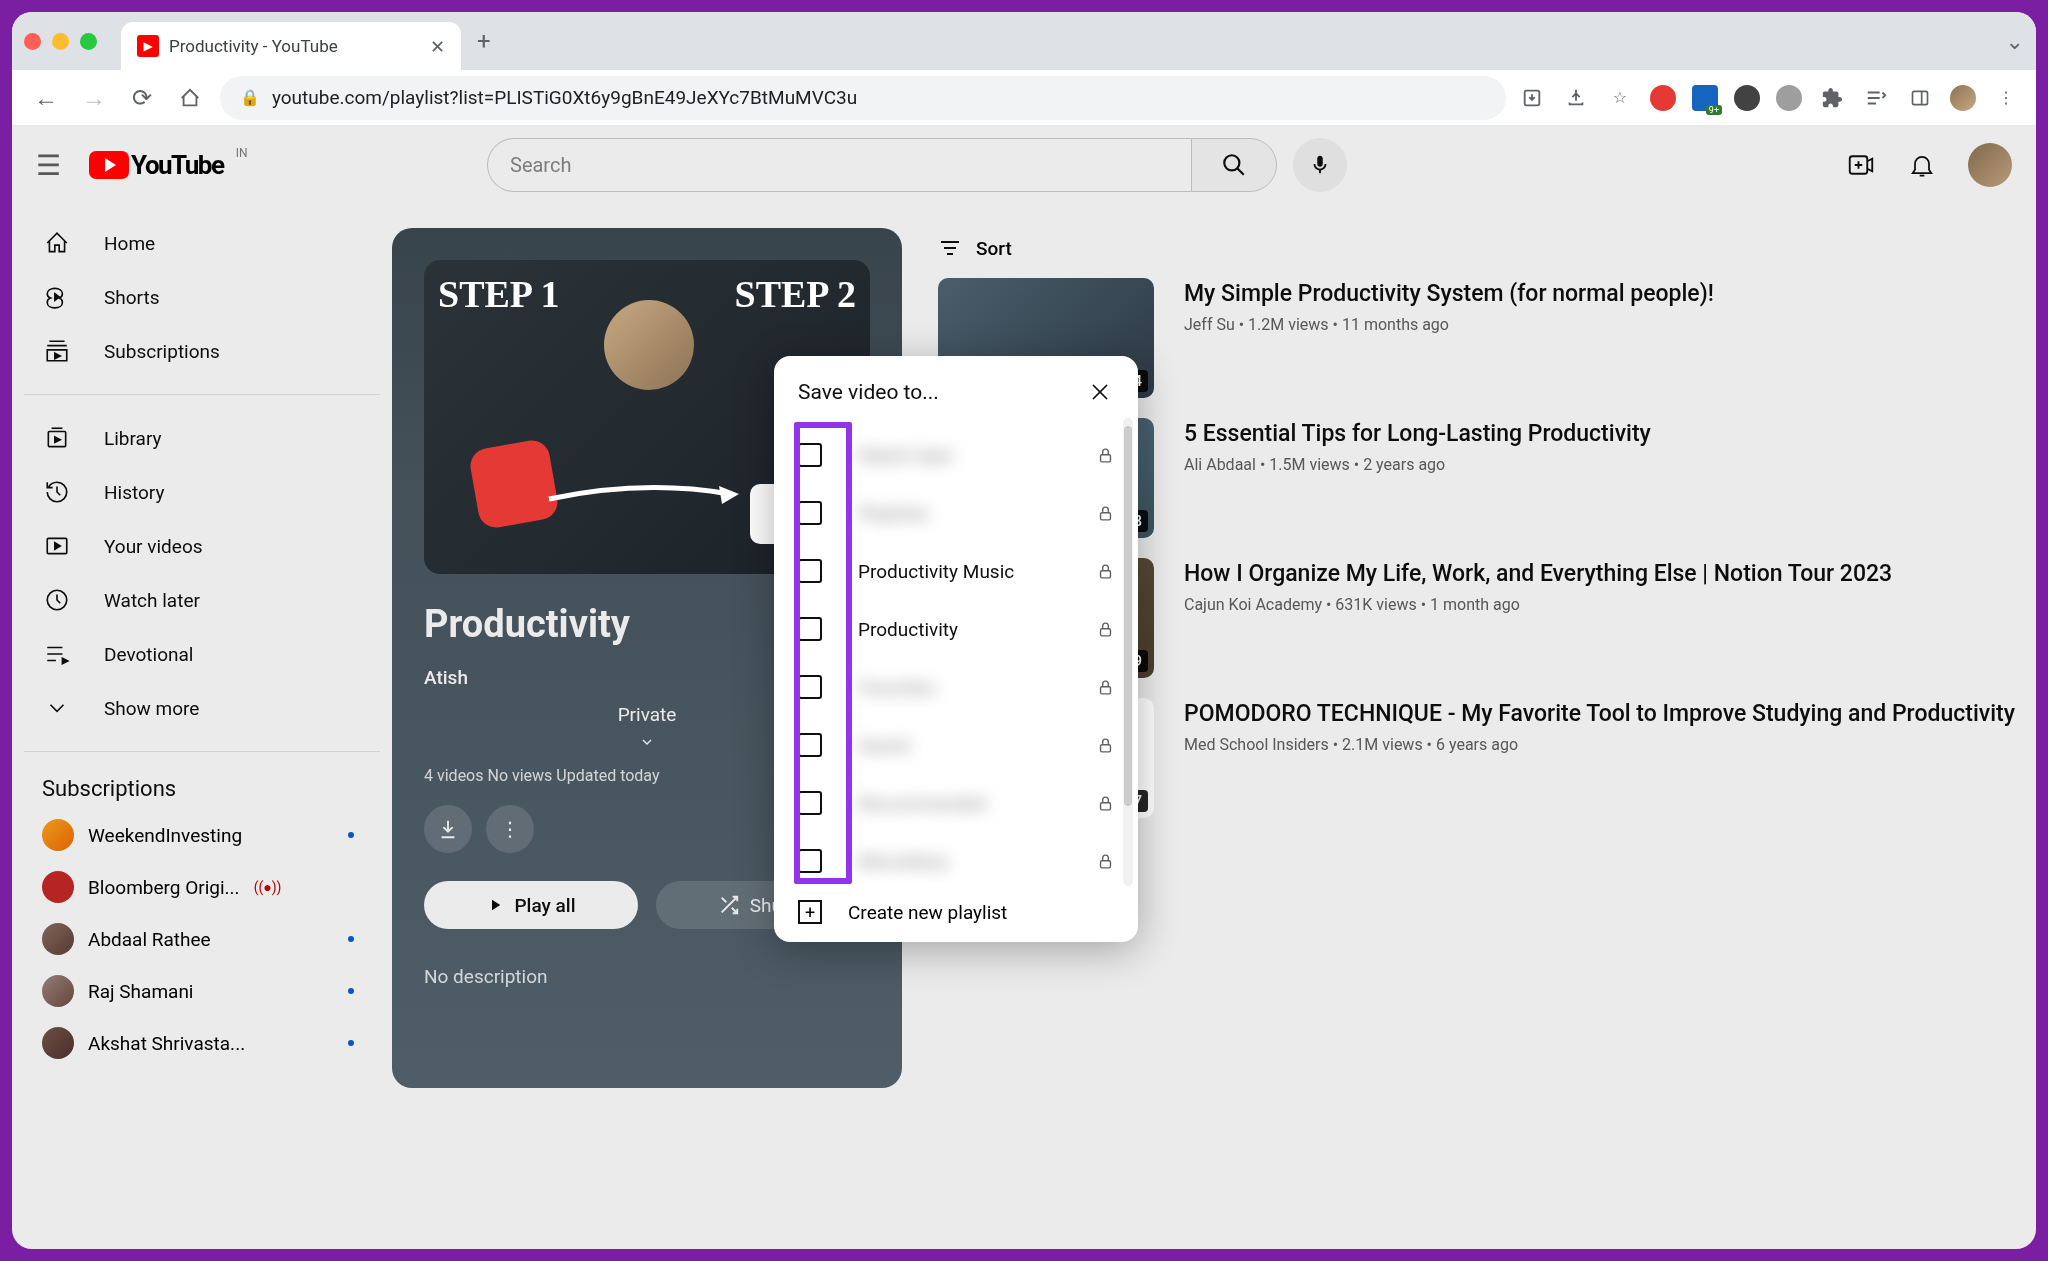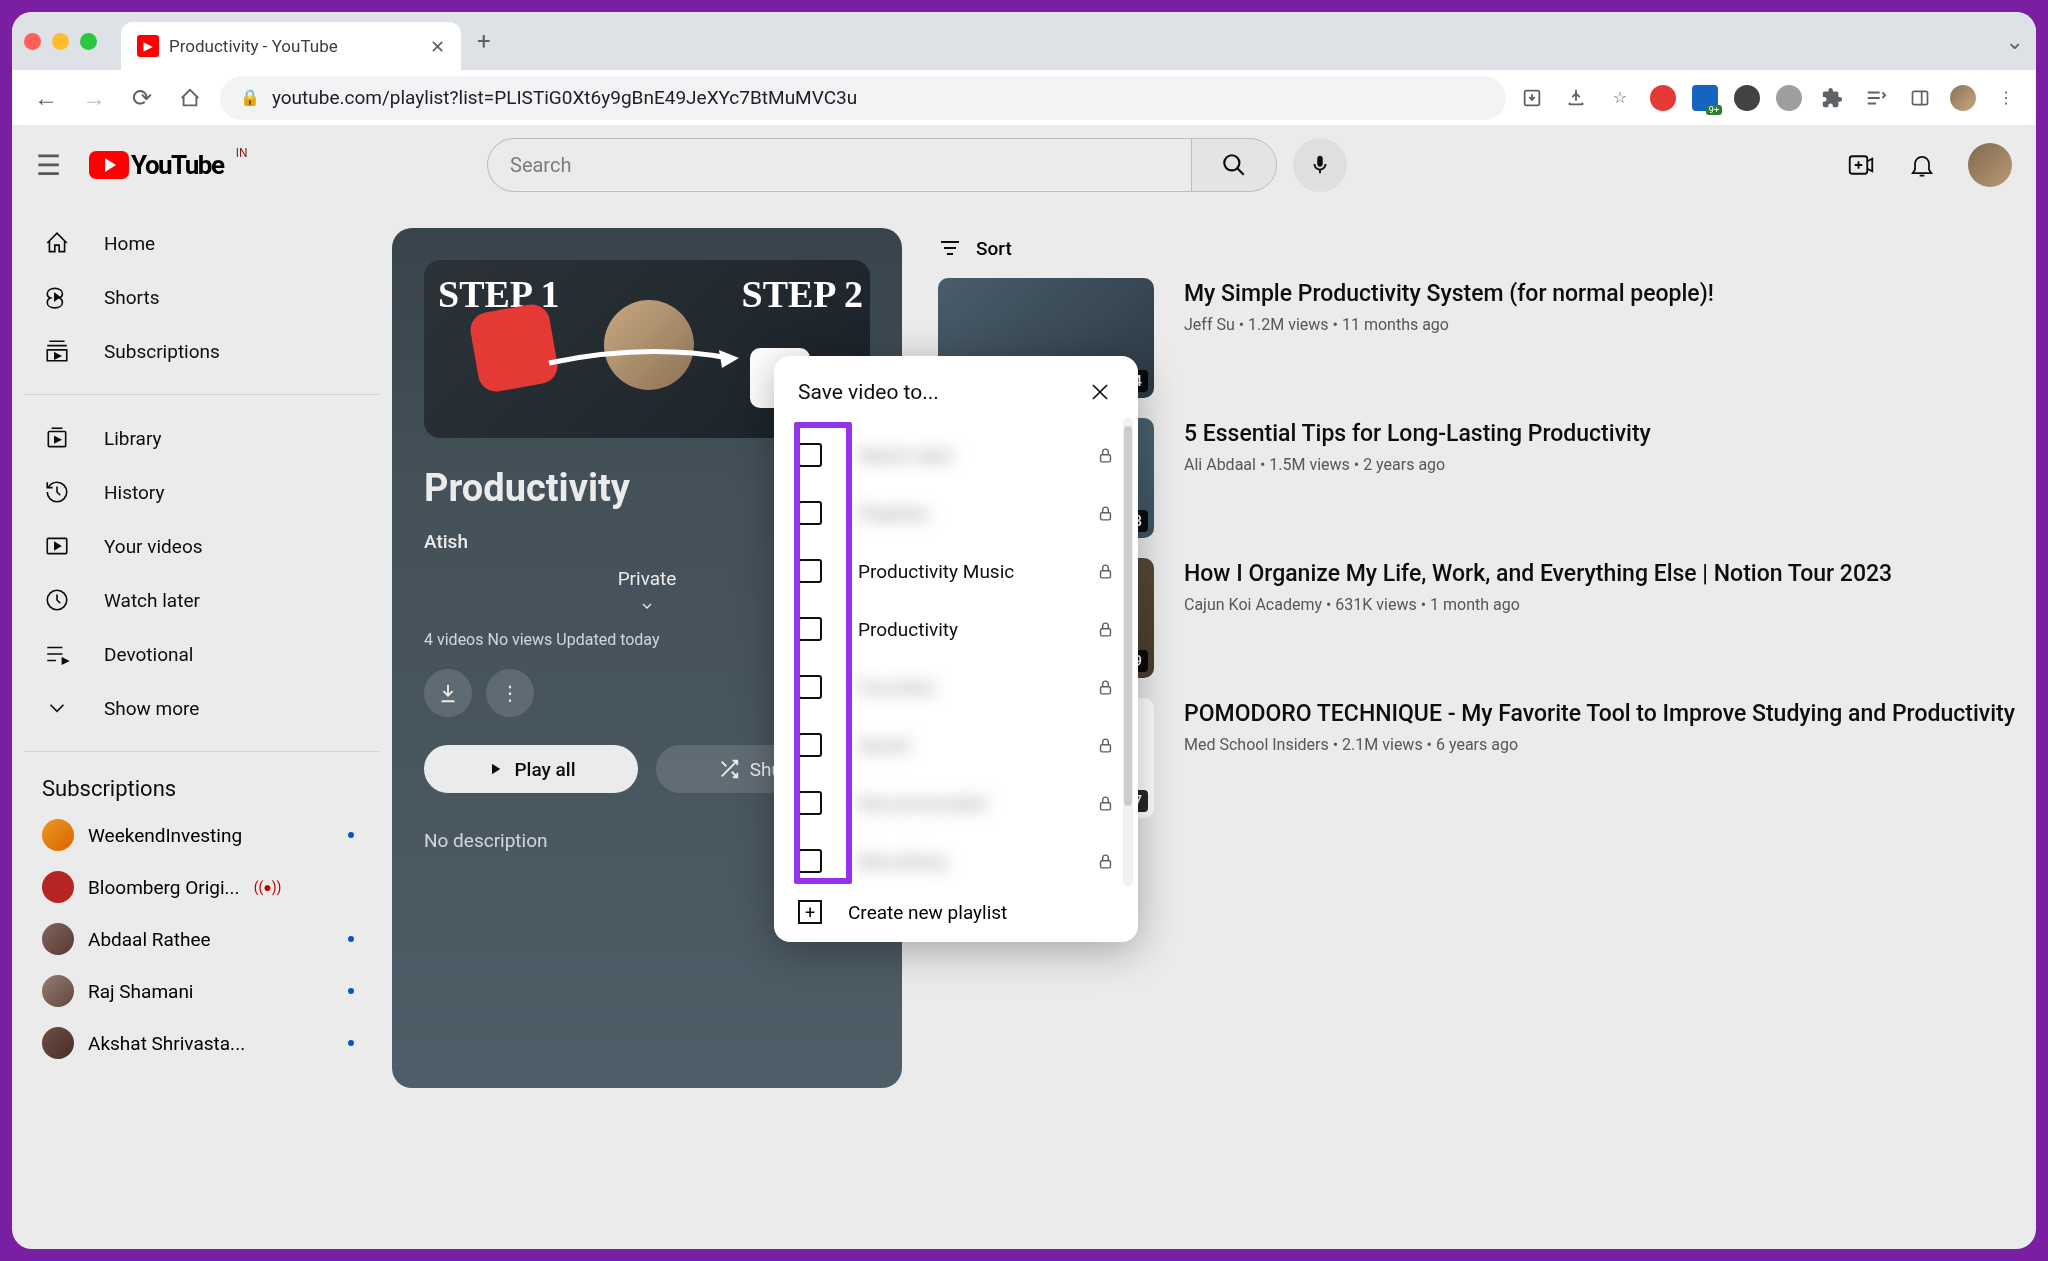--- a/index.html
+++ b/index.html
@@ -132,21 +132,21 @@
 }
 .yt-logo-play::after {
   content: '';
   width: 0; height: 0;
   border-left: 11px solid #fff;
   border-top: 7px solid transparent;
   border-bottom: 7px solid transparent;
   margin-left: 3px;
 }
 .yt-logo-text { font-size: 26px; font-weight: 700; letter-spacing: -1.5px; }
-.yt-logo-cc { font-size: 12px; color: #7f1d1d; position: absolute; top: -4px; right: -24px; }
+.yt-logo-cc { font-size: 12px; color: #737373; position: absolute; top: -4px; right: -24px; }
 .search-wrap {
   display: flex;
   align-items: flex-end;
   flex: 1;
   max-width: 860px;
   margin: 16px auto;
 }
 .search-box {
   flex: 1;
   height: 54px;
@@ -230,21 +230,21 @@
 .playlist-card {
   width: 510px;
   height: 860px;
   background: linear-gradient(180deg, #3d4a52 0%, #4a5861 30%, #556570 100%);
   border-radius: 20px;
   padding: 32px;
   color: #fff;
 }
 .playlist-thumb {
   width: 446px;
-  height: 178px;
+  height: 314px;
   border-radius: 16px;
   background: linear-gradient(135deg, #2c3338, #1a2128);
   position: relative;
   display: flex;
   align-items: center;
   justify-content: center;
   overflow: hidden;
   padding-left: 40px;
 }
 .step-label { position: absolute; color: #fff; font-size: 38px; font-weight: 700; font-family: "Comic Sans MS", cursive; }
@@ -639,21 +639,21 @@
           <span>Akshat Shrivasta...</span>
           <span class="blue-dot"></span>
         </div>
       </div>
 
       <div class="content-right">
 
         <div class="playlist-card">
           <div class="playlist-thumb">
             <span class="step-label" style="left:14px;top:12px;">STEP 1</span>
-            <span class="step-label" style="right:7px;top:12px;">STEP 2</span>
+            <span class="step-label" style="right:14px;top:12px;">STEP 2</span>
             <div style="width:80px;height:80px;background:#e53935;border-radius:18px;position:absolute;left:50px;bottom:50px;transform:rotate(-10deg)"></div>
             <div style="width:90px;height:90px;background:linear-gradient(135deg,#c9a882,#8b7355);border-radius:50%;position:absolute;left:180px;top:40px"></div>
             <div style="width:60px;height:60px;background:#fff;border-radius:10px;position:absolute;right:60px;bottom:30px;display:flex;align-items:center;justify-content:center;font-size:32px;font-weight:900;">N</div>
             <svg style="position:absolute;left:120px;bottom:60px;" width="200" height="40">
                 <path d="M5 25 Q 100 5 185 20" stroke="#fff" stroke-width="5" fill="none"></path>
                 <path d="M175 12 L 195 20 L 178 30 z" fill="#fff"></path>
               </svg>
           </div>
           <div class="playlist-title">Productivity</div>
           <div class="playlist-owner">Atish</div>

